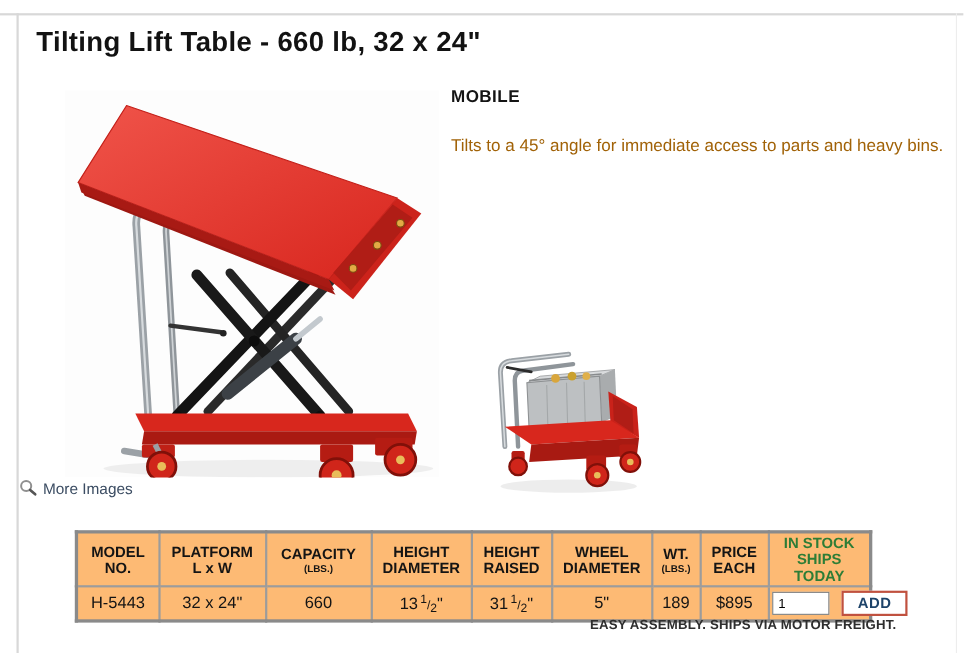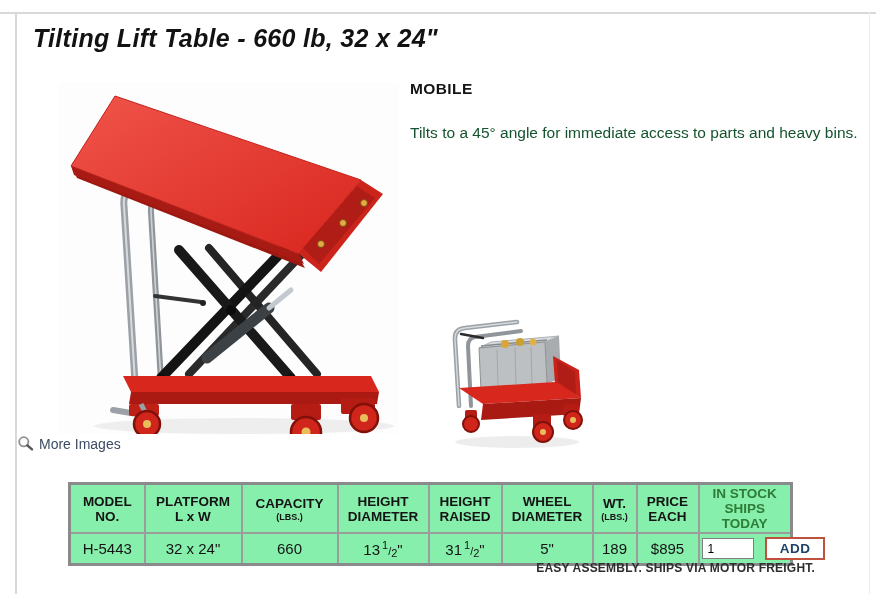--- a/index.html
+++ b/index.html
@@ -11,57 +11,57 @@
     color: #161616;
     position: relative;
     overflow: hidden;
   }
   .frame-top  { position: absolute; left: 0; top: 12px; width: 876px; height: 2px; background: #d8d8d8; }
   .frame-left { position: absolute; left: 15px; top: 12px; width: 2px; height: 582px; background: #d8d8d8; }
   .frame-right{ position: absolute; right: 6px; top: 12px; width: 1px; height: 582px; background: #ededed; }
 
   .page-title {
     position: absolute; left: 33px; top: 24px; margin: 0;
-    font-size: 25px; font-weight: bold; letter-spacing: 0.3px; color: #121212; font-style: italic;
+    font-size: 25px; font-weight: bold; letter-spacing: 0.3px; color: #121212;
   }
 
   .main-image { position: absolute; left: 58px; top: 82px; width: 342px; height: 352px; }
   .secondary-image { position: absolute; left: 424px; top: 300px; width: 172px; height: 152px; }
 
   .more-images {
     position: absolute; left: 17px; top: 435px;
     display: flex; align-items: center; gap: 5px;
     font-size: 14px; color: #3c4d63; text-decoration: none; cursor: pointer;
   }
   .more-images svg { display: block; }
 
   .right-col { position: absolute; left: 410px; top: 80px; width: 452px; }
   .mobile-heading {
     margin: 0; text-align: left;
     font-size: 15.5px; font-weight: bold; letter-spacing: 0.4px; color: #141414;
   }
   .intro {
     margin: 24px 0 0 0;
-    font-size: 15.5px; line-height: 1.38; color: #14532d;
+    font-size: 15.5px; line-height: 1.38; color: #a16207;
   }
   .feature-list { margin: 18px 0 0 0; padding-left: 24px; }
   .feature-list li {
     margin-bottom: 14px;
     font-size: 15.5px; line-height: 1.33; color: #1b1b1b;
   }
 
   .spec-table-wrap { position: absolute; left: 68px; top: 482px; }
   table.spec {
     border-collapse: collapse; table-layout: fixed; width: 722px;
     border: 3px solid #8a8a8a;
     font-family: "Liberation Sans", sans-serif;
   }
   table.spec th, table.spec td {
     border: 2px solid #9c9c9c; text-align: center; vertical-align: middle;
-    padding: 1px 2px; background: #86efac; margin-top: 36px;
+    padding: 1px 2px; background: #fdba74; margin-top: 36px;
   }
   table.spec th {
     height: 43px; font-size: 13.5px; font-weight: bold; line-height: 1.12; color: #141414;
   }
   table.spec th .sub { display: block; font-size: 9px; font-weight: bold; margin-top: 1px; }
   table.spec th.stock { color: #2d7d36; }
   table.spec td { height: 31px; font-size: 15px; color: #141414; }
   .fr   { font-size: 11px; }
   sup.fr{ font-size: 11px; margin-left: 2px; }
   .den  { font-size: 11px; position: relative; top: 2px; }

